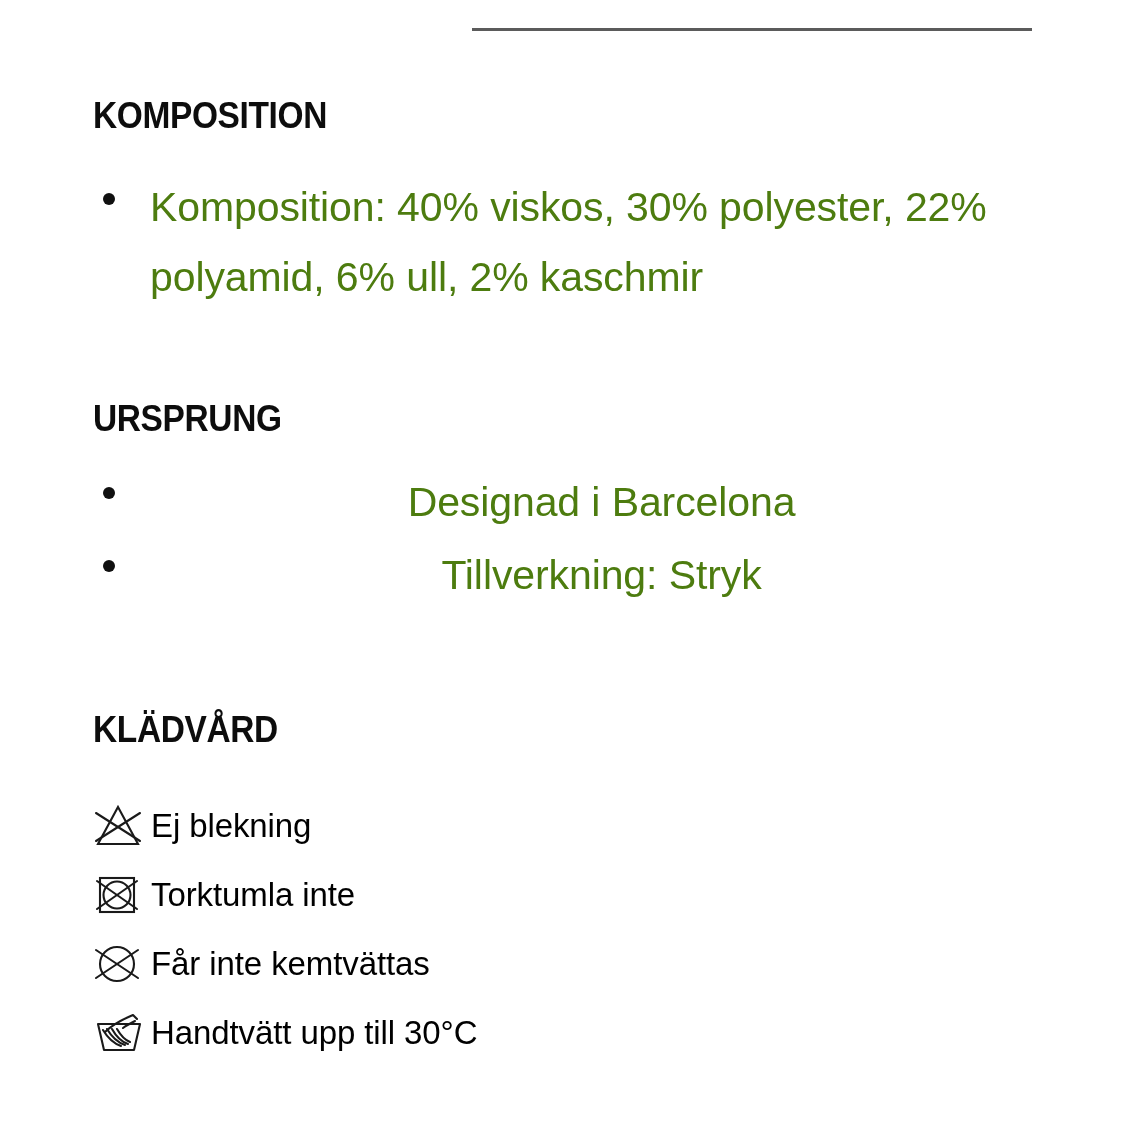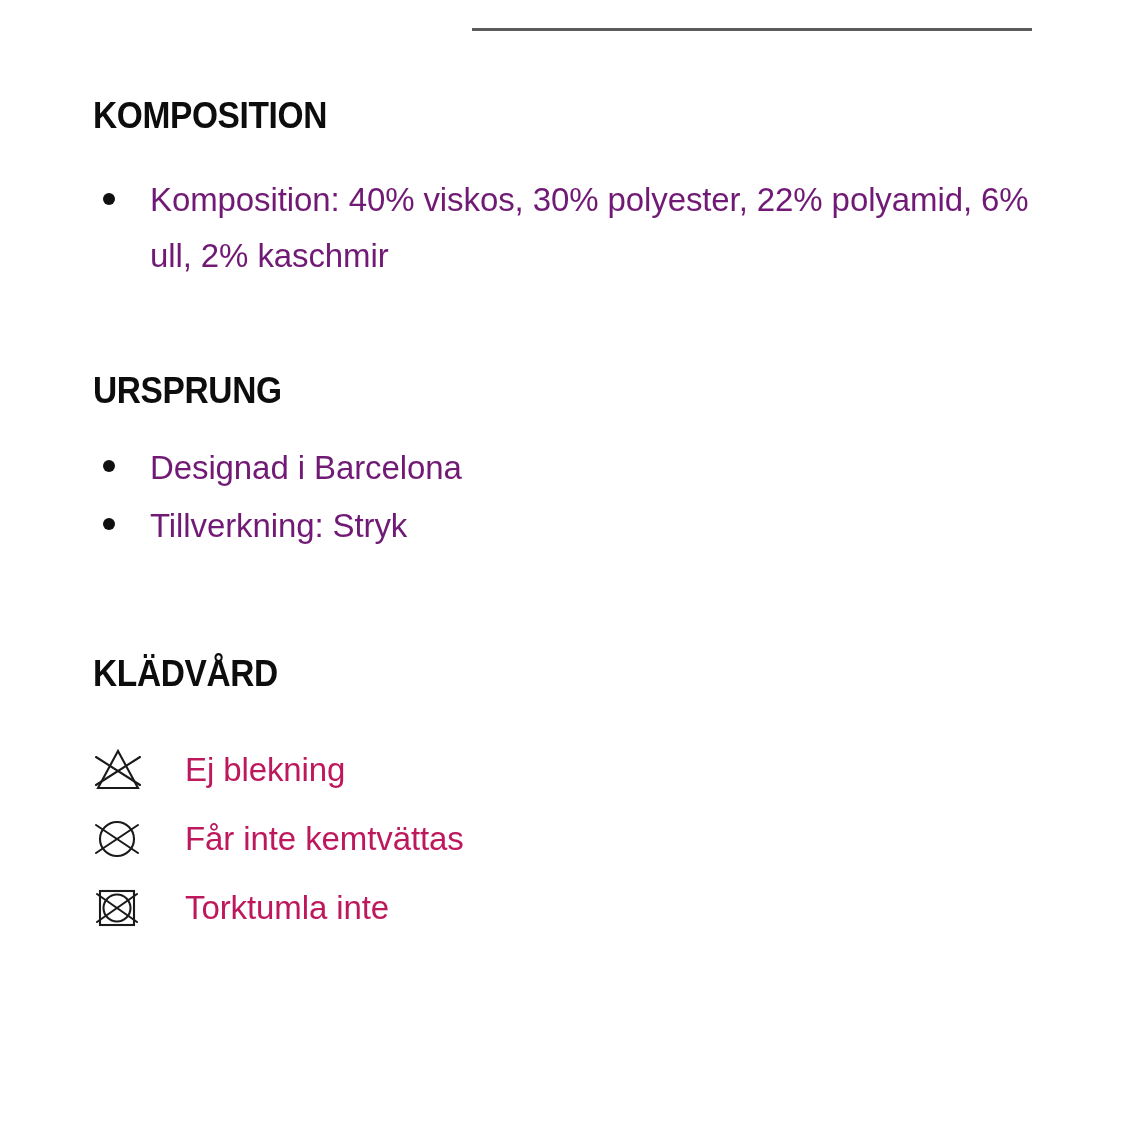--- a/index.html
+++ b/index.html
@@ -60,37 +60,38 @@
 
   
   .bullet-list {
     list-style: none;
     margin: 0;
     padding: 0;
   }
   .bullet-item {
     position: relative;
     padding-left: 57px;
-    font-size: 33px;
+    font-size: 41px;
     line-height: 1.72;
-    color: #701a75;
+    color: #4d7c0f;
     letter-spacing: -0.1px;
   }
   .bullet-item::before {
     content: "";
     position: absolute;
     left: 10px;
     top: 21px;
     width: 12px;
     height: 12px;
     border-radius: 50%;
     background: #101010;
   }
   .bullet-item.tight {
     line-height: 1.78;
+    text-align: center;
   }
 
   
   .gap-komposition-head { height: 36px; }
   .gap-after-komposition { height: 86px; }
   .gap-ursprung-head { height: 28px; }
   .gap-after-ursprung { height: 98px; }
   .gap-klad-head { height: 42px; }
 
   
@@ -111,23 +112,22 @@
     display: flex;
     align-items: center;
     justify-content: flex-start;
   }
   .care-icon svg {
     display: block;
   }
   .care-label {
     font-size: 33px;
     line-height: 1.2;
-    color: #be185d;
+    color: #000000;
     letter-spacing: -0.1px;
-    margin-left: 34px;
   }
 </style>
 </head>
 <body>
 
 <div class="page">
 
   <div class="top-rule"></div>
 
   <div class="content">
@@ -172,38 +172,52 @@
               <line x1="47" y1="10" x2="3" y2="38"></line>
             </svg>
           </span>
           <span class="care-label">Ej blekning</span>
         </li>
 
 
         <li class="care-row">
           <span class="care-icon">
             <svg width="48" height="46" viewBox="0 0 48 46" fill="none" stroke="#1a1a1a" stroke-width="2.1" stroke-linecap="round">
-              <circle cx="24" cy="23" r="17"></circle>
-              <line x1="3" y1="9" x2="45" y2="37"></line>
-              <line x1="45" y1="9" x2="3" y2="37"></line>
-            </svg>
-          </span>
-          <span class="care-label">Får inte kemtvättas</span>
-        </li>
-
-        <li class="care-row">
-          <span class="care-icon">
-            <svg width="48" height="46" viewBox="0 0 48 46" fill="none" stroke="#1a1a1a" stroke-width="2.1" stroke-linecap="round">
               <rect x="7" y="6" width="34" height="34"></rect>
               <circle cx="24" cy="23" r="13.5"></circle>
               <line x1="4" y1="9" x2="44" y2="37"></line>
               <line x1="44" y1="9" x2="4" y2="37"></line>
             </svg>
           </span>
           <span class="care-label">Torktumla inte</span>
         </li>
 
+        <li class="care-row">
+          <span class="care-icon">
+            <svg width="48" height="46" viewBox="0 0 48 46" fill="none" stroke="#1a1a1a" stroke-width="2.1" stroke-linecap="round">
+              <circle cx="24" cy="23" r="17"></circle>
+              <line x1="3" y1="9" x2="45" y2="37"></line>
+              <line x1="45" y1="9" x2="3" y2="37"></line>
+            </svg>
+          </span>
+          <span class="care-label">Får inte kemtvättas</span>
+        </li>
+
+        <li class="care-row">
+          <span class="care-icon">
+            <svg width="52" height="46" viewBox="0 0 52 46" fill="none" stroke="#1a1a1a" stroke-width="2.1" stroke-linejoin="round" stroke-linecap="round">
+              <path d="M5 14 L47 14 L41 40 L11 40 Z"></path>
+              <path d="M10 20 C16 30 22 34 28 36"></path>
+              <path d="M14 19 C20 29 26 33 32 35"></path>
+              <path d="M19 19 C24 28 29 32 35 34"></path>
+              <path d="M24 19 C28 26 32 30 37 32"></path>
+              <path d="M12 22 C18 16 28 10 40 5 L44 9"></path>
+              <path d="M30 18 C34 15 38 13 42 11"></path>
+            </svg>
+          </span>
+          <span class="care-label">Handtvätt upp till 30°C</span>
+        </li>
 
       </ul>
     </section>
 
   </div>
 </div>
 
 </body></html>

